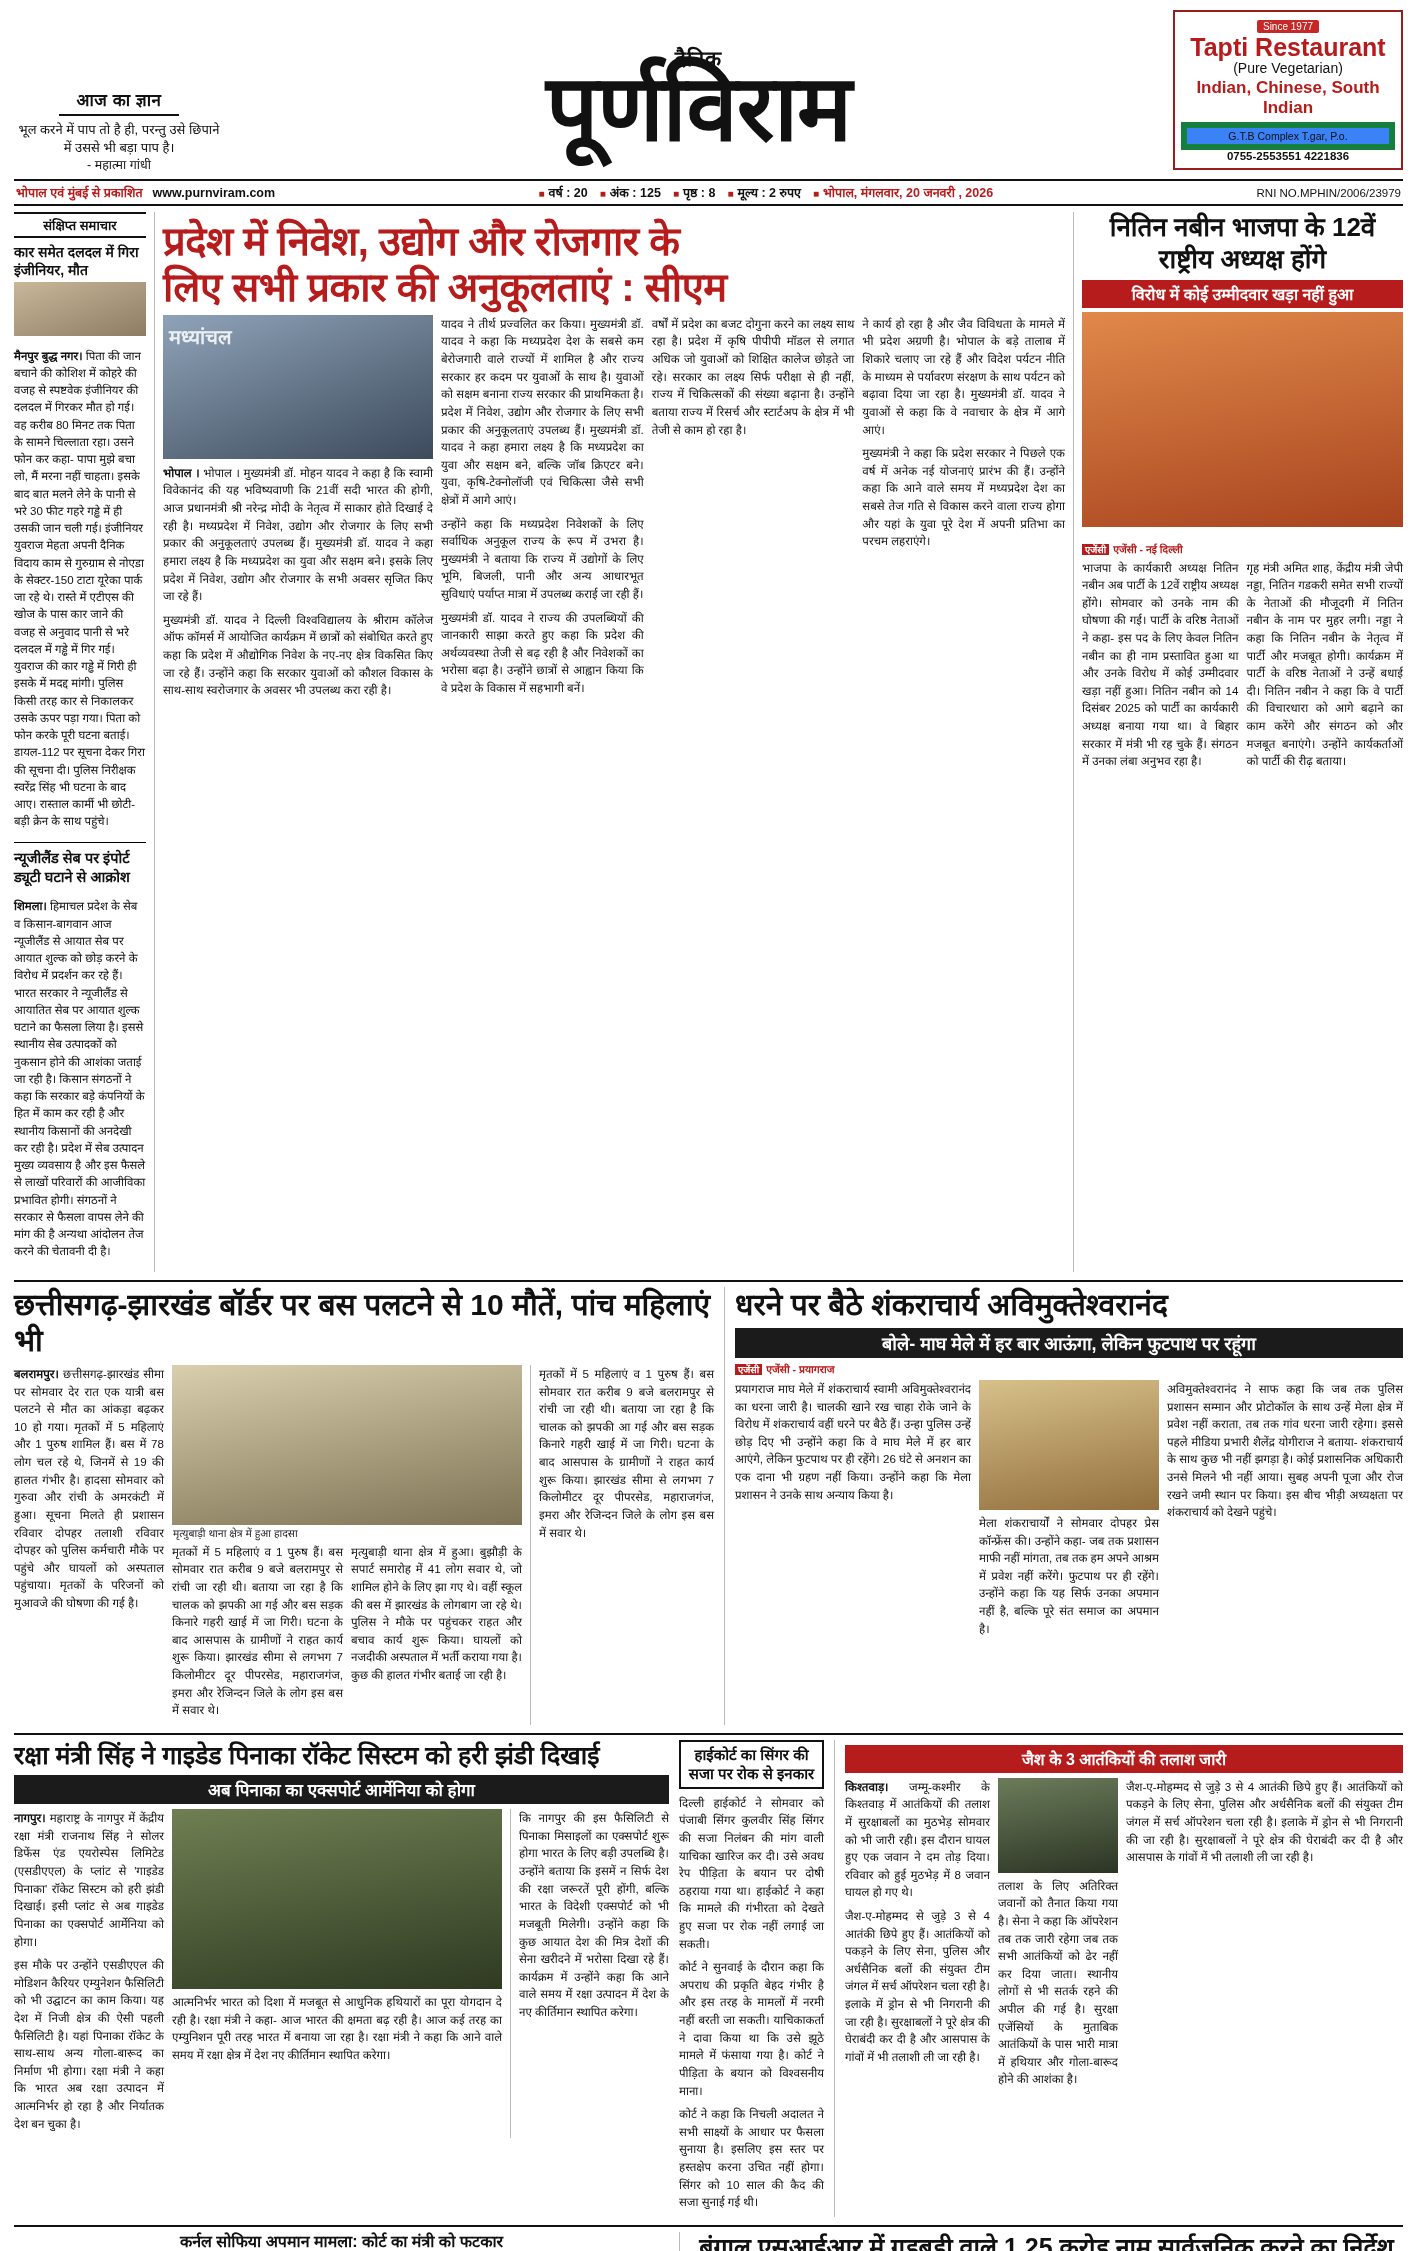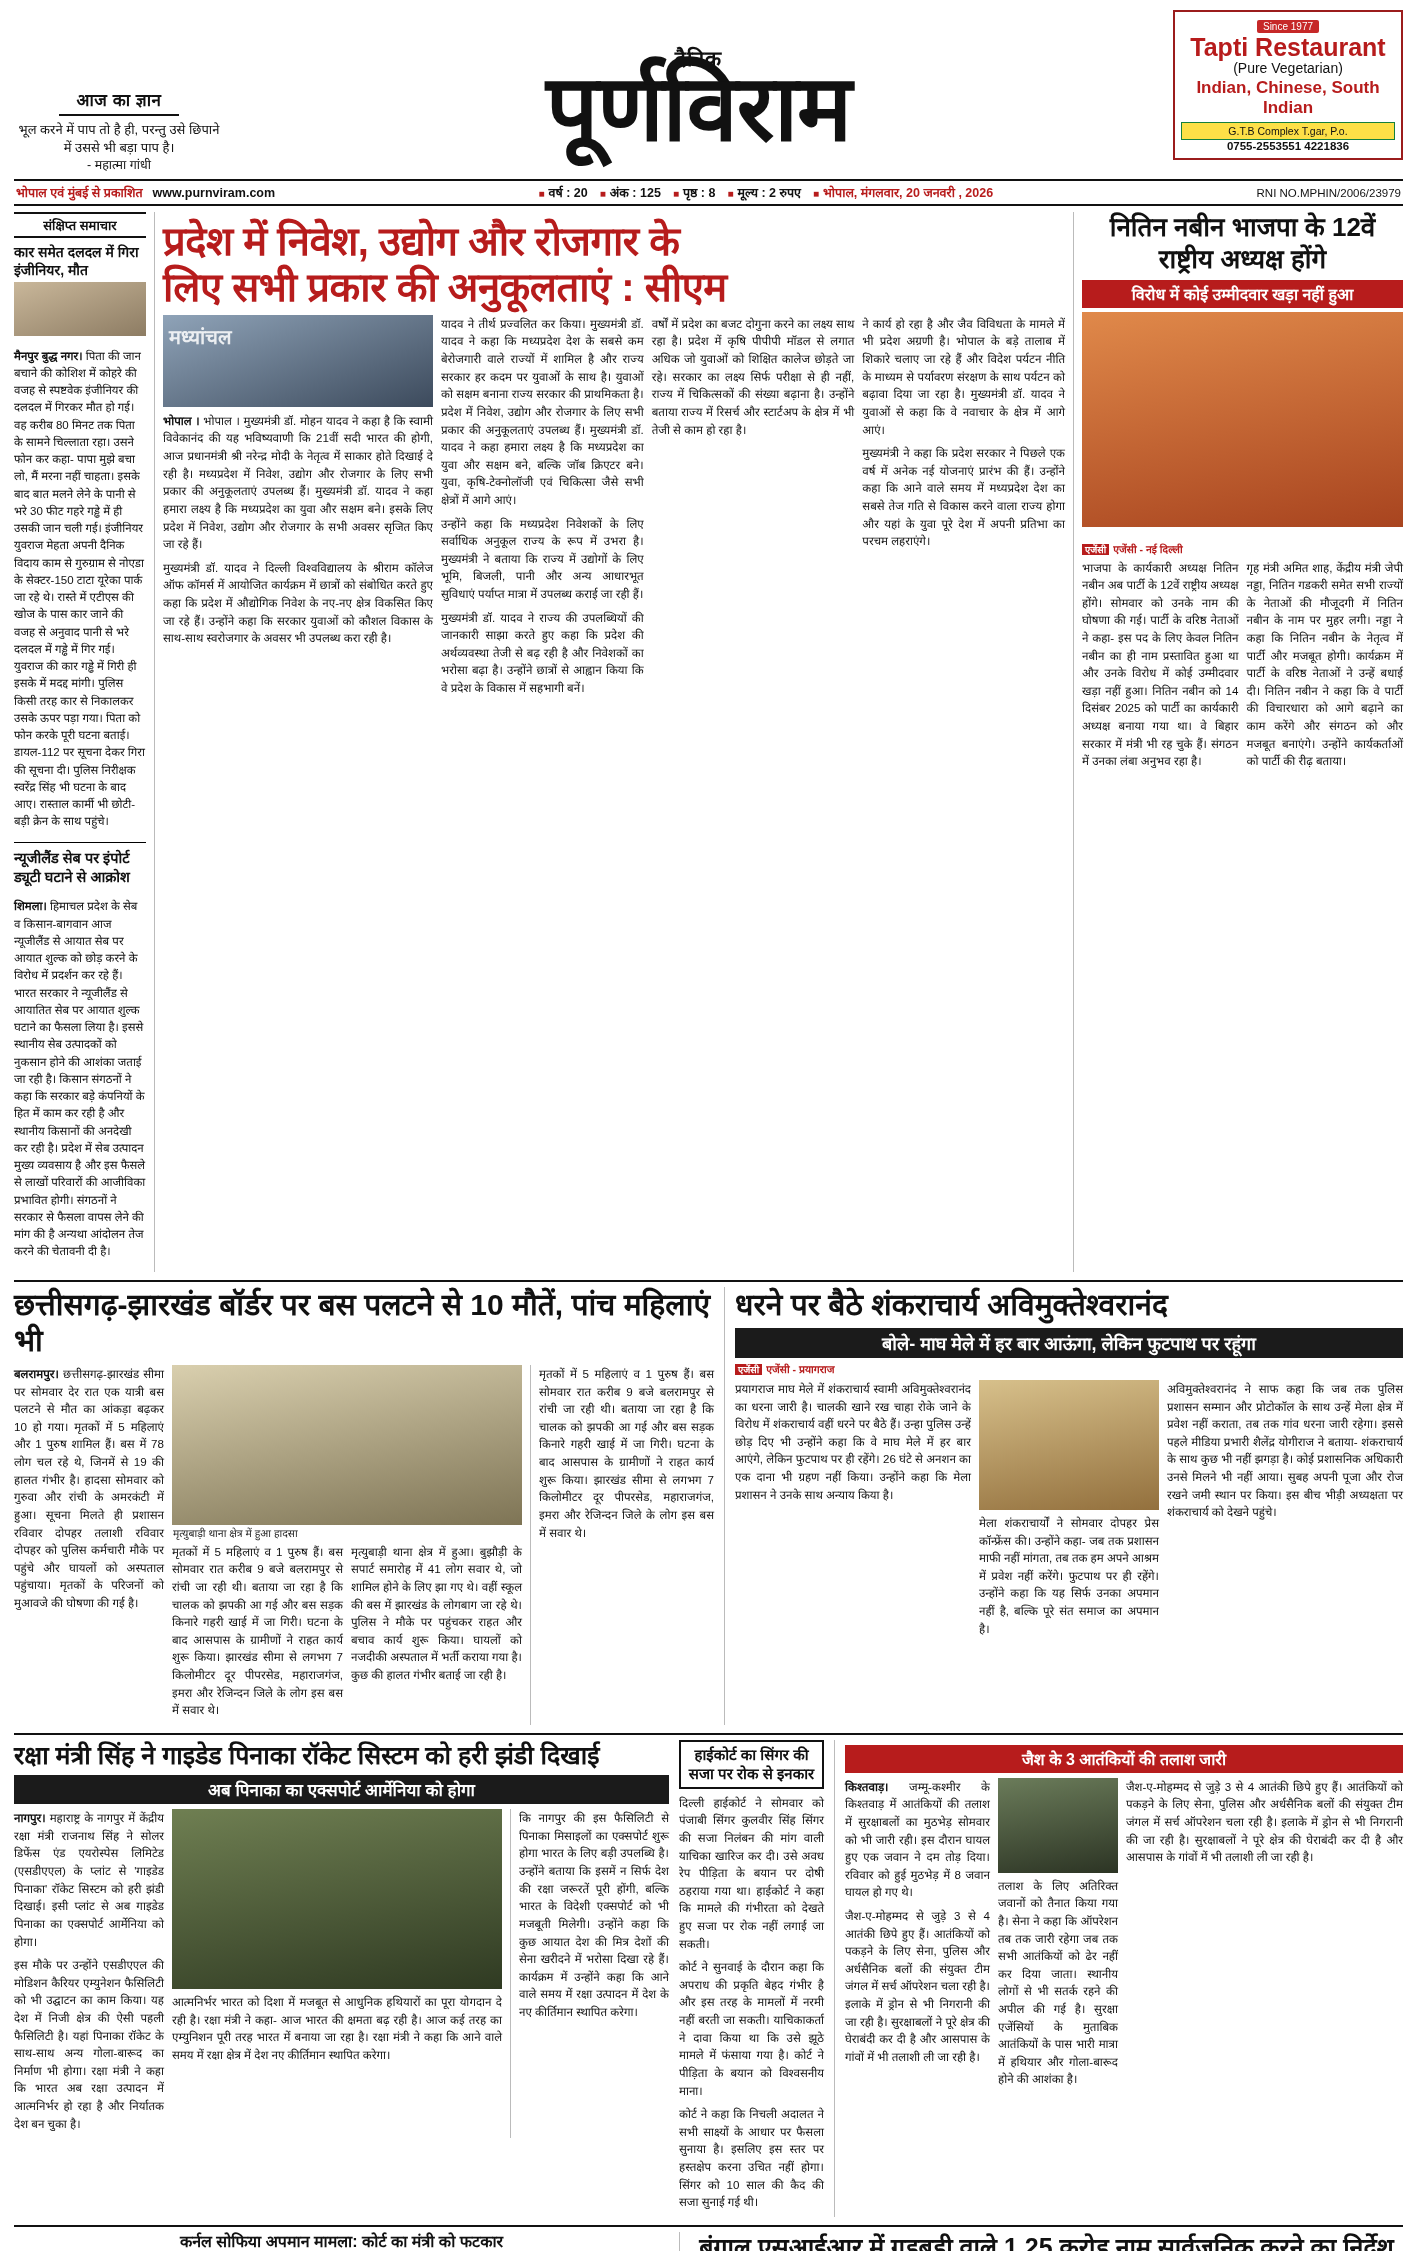--- a/index.html
+++ b/index.html
@@ -22,21 +22,21 @@
 
   .logo-wrap { flex:1; text-align:center; position:relative; }
   .logo-small { font-size: 21px; font-weight:bold; letter-spacing:1px; margin-top: 34px; }
   .logo-main { font-size: 92px; line-height: .92; font-weight: bold; letter-spacing:-1px; margin-top:-6px; }
 
   .tapti { width: 230px; border:2px solid #9b1c1c; padding:4px 6px 6px 6px; text-align:center; background:#fff; }
   .tapti .since { font-size:10px; background:#c62828; color:#fff; display:inline-block; padding:1px 6px; border-radius:2px; }
   .tapti .tname { font-size:25px; font-weight:bold; color:#b71c1c; line-height:1.05; }
   .tapti .tveg { font-size:14px; color:#111; }
   .tapti .tcuisine { font-size:17px; font-weight:bold; color:#b71c1c; line-height:1.15; margin-top:2px; }
-  .tapti .taddr { font-size:10.5px; background:#fde047; border:1px solid #15803d; margin-top:5px; padding:2px; }
+  .tapti .taddr { font-size:10.5px; background:#3b82f6; border:6px solid #15803d; margin-top:5px; padding:2px; }
   .tapti .tphone { font-size:11.5px; font-weight:bold; }
 
   
   .infobar { margin-top:6px; border-top:2px solid #111; border-bottom:2px solid #111; padding:3px 2px; display:flex; align-items:center; gap:10px; font-size:12.5px; }
   .infobar .left { color:#b71c1c; font-weight:bold; white-space:nowrap; }
   .infobar .site { color:#111; font-weight:bold; }
   .infobar .mid { flex:1; display:flex; gap:12px; justify-content:center; flex-wrap:nowrap; font-weight:bold; }
   .infobar .mid span.sq::before { content:"\25A0"; color:#b71c1c; margin-right:4px; font-size:10px; }
   .infobar .rni { font-size:11.5px; white-space:nowrap; }
   .infobar .date { color:#b71c1c; font-weight:bold; }
@@ -149,21 +149,21 @@
     </div>
 
     <div class="band-center col-rule" style="padding-left:8px;">
       <div class="lead-head">
         <span class="red">प्रदेश में निवेश, उद्योग और रोजगार के</span><br>
         <span class="red">लिए सभी प्रकार की अनुकूलताएं : सीएम</span>
       </div>
 
       <div class="cols3" style="margin-top:4px;">
         <div class="col" style="flex:0 0 270px;">
-          <div class="photo people" style="height:92px;position:relative;">
+          <div class="photo people" style="height:144px;position:relative;">
             <div style="position:absolute;left:6px;top:8px;color:#fff;font-size:20px;font-weight:bold;opacity:.85;">मध्यांचल</div>
           </div>
           <div class="body-text" style="margin-top:5px;">
             <p><span class="place">भोपाल ।</span>
                <span>भोपाल । मुख्यमंत्री डॉ. मोहन यादव ने कहा है कि स्वामी विवेकानंद की यह भविष्यवाणी कि 21वीं सदी भारत की होगी, आज प्रधानमंत्री श्री नरेन्द्र मोदी के नेतृत्व में साकार होते दिखाई दे रही है। मध्यप्रदेश में निवेश, उद्योग और रोजगार के लिए सभी प्रकार की अनुकूलताएं उपलब्ध हैं। मुख्यमंत्री डॉ. यादव ने कहा हमारा लक्ष्य है कि मध्यप्रदेश का युवा और सक्षम बने। इसके लिए प्रदेश में निवेश, उद्योग और रोजगार के सभी अवसर सृजित किए जा रहे हैं।</span></p>
             <p>मुख्यमंत्री डॉ. यादव ने दिल्ली विश्वविद्यालय के श्रीराम कॉलेज ऑफ कॉमर्स में आयोजित कार्यक्रम में छात्रों को संबोधित करते हुए कहा कि प्रदेश में औद्योगिक निवेश के नए-नए क्षेत्र विकसित किए जा रहे हैं। उन्होंने कहा कि सरकार युवाओं को कौशल विकास के साथ-साथ स्वरोजगार के अवसर भी उपलब्ध करा रही है।</p>
           </div>
         </div>
         <div class="col body-text">
           <p>यादव ने तीर्थ प्रज्वलित कर किया। मुख्यमंत्री डॉ. यादव ने कहा कि मध्यप्रदेश देश के सबसे कम बेरोजगारी वाले राज्यों में शामिल है और राज्य सरकार हर कदम पर युवाओं के साथ है। युवाओं को सक्षम बनाना राज्य सरकार की प्राथमिकता है। प्रदेश में निवेश, उद्योग और रोजगार के लिए सभी प्रकार की अनुकूलताएं उपलब्ध हैं। मुख्यमंत्री डॉ. यादव ने कहा हमारा लक्ष्य है कि मध्यप्रदेश का युवा और सक्षम बने, बल्कि जॉब क्रिएटर बने। युवा, कृषि-टेक्नोलॉजी एवं चिकित्सा जैसे सभी क्षेत्रों में आगे आएं।</p>

